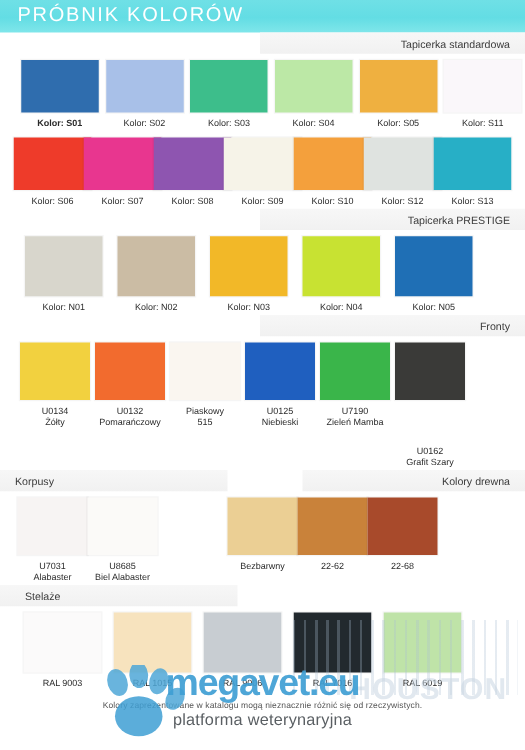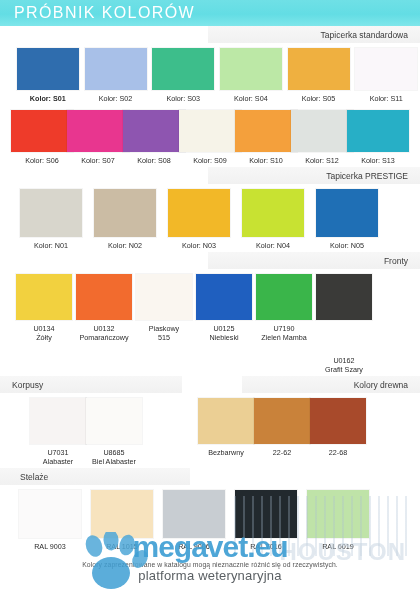--- a/index.html
+++ b/index.html
@@ -253,21 +253,21 @@
       </div>
     </div>
 </div>
 
 <div class="band">
   <div class="split-bar">
     <div class="seg l" style="width:170px">Korpusy</div>
     <div class="gap" style="width:60px"></div>
     <div class="seg r" style="flex:1">Kolory drewna</div>
   </div>
-  <div class="row" id="s3r0" style="padding-left: 30px;">
+  <div class="row" id="s3r0" style="padding-left: 14px;">
       <div class="cell" style="width: 56px;">
         <div class="sw tex-flat" style="width: 56px; height: 46px; background: rgb(247, 244, 243);"></div>
         <div class="cap">U7031
 Alabaster</div>
       </div>
       <div class="cell" style="width: 56px;">
         <div class="sw tex-flat" style="width: 56px; height: 46px; background: rgb(251, 250, 248);"></div>
         <div class="cap">U8685
 Biel Alabaster</div>
       </div>

